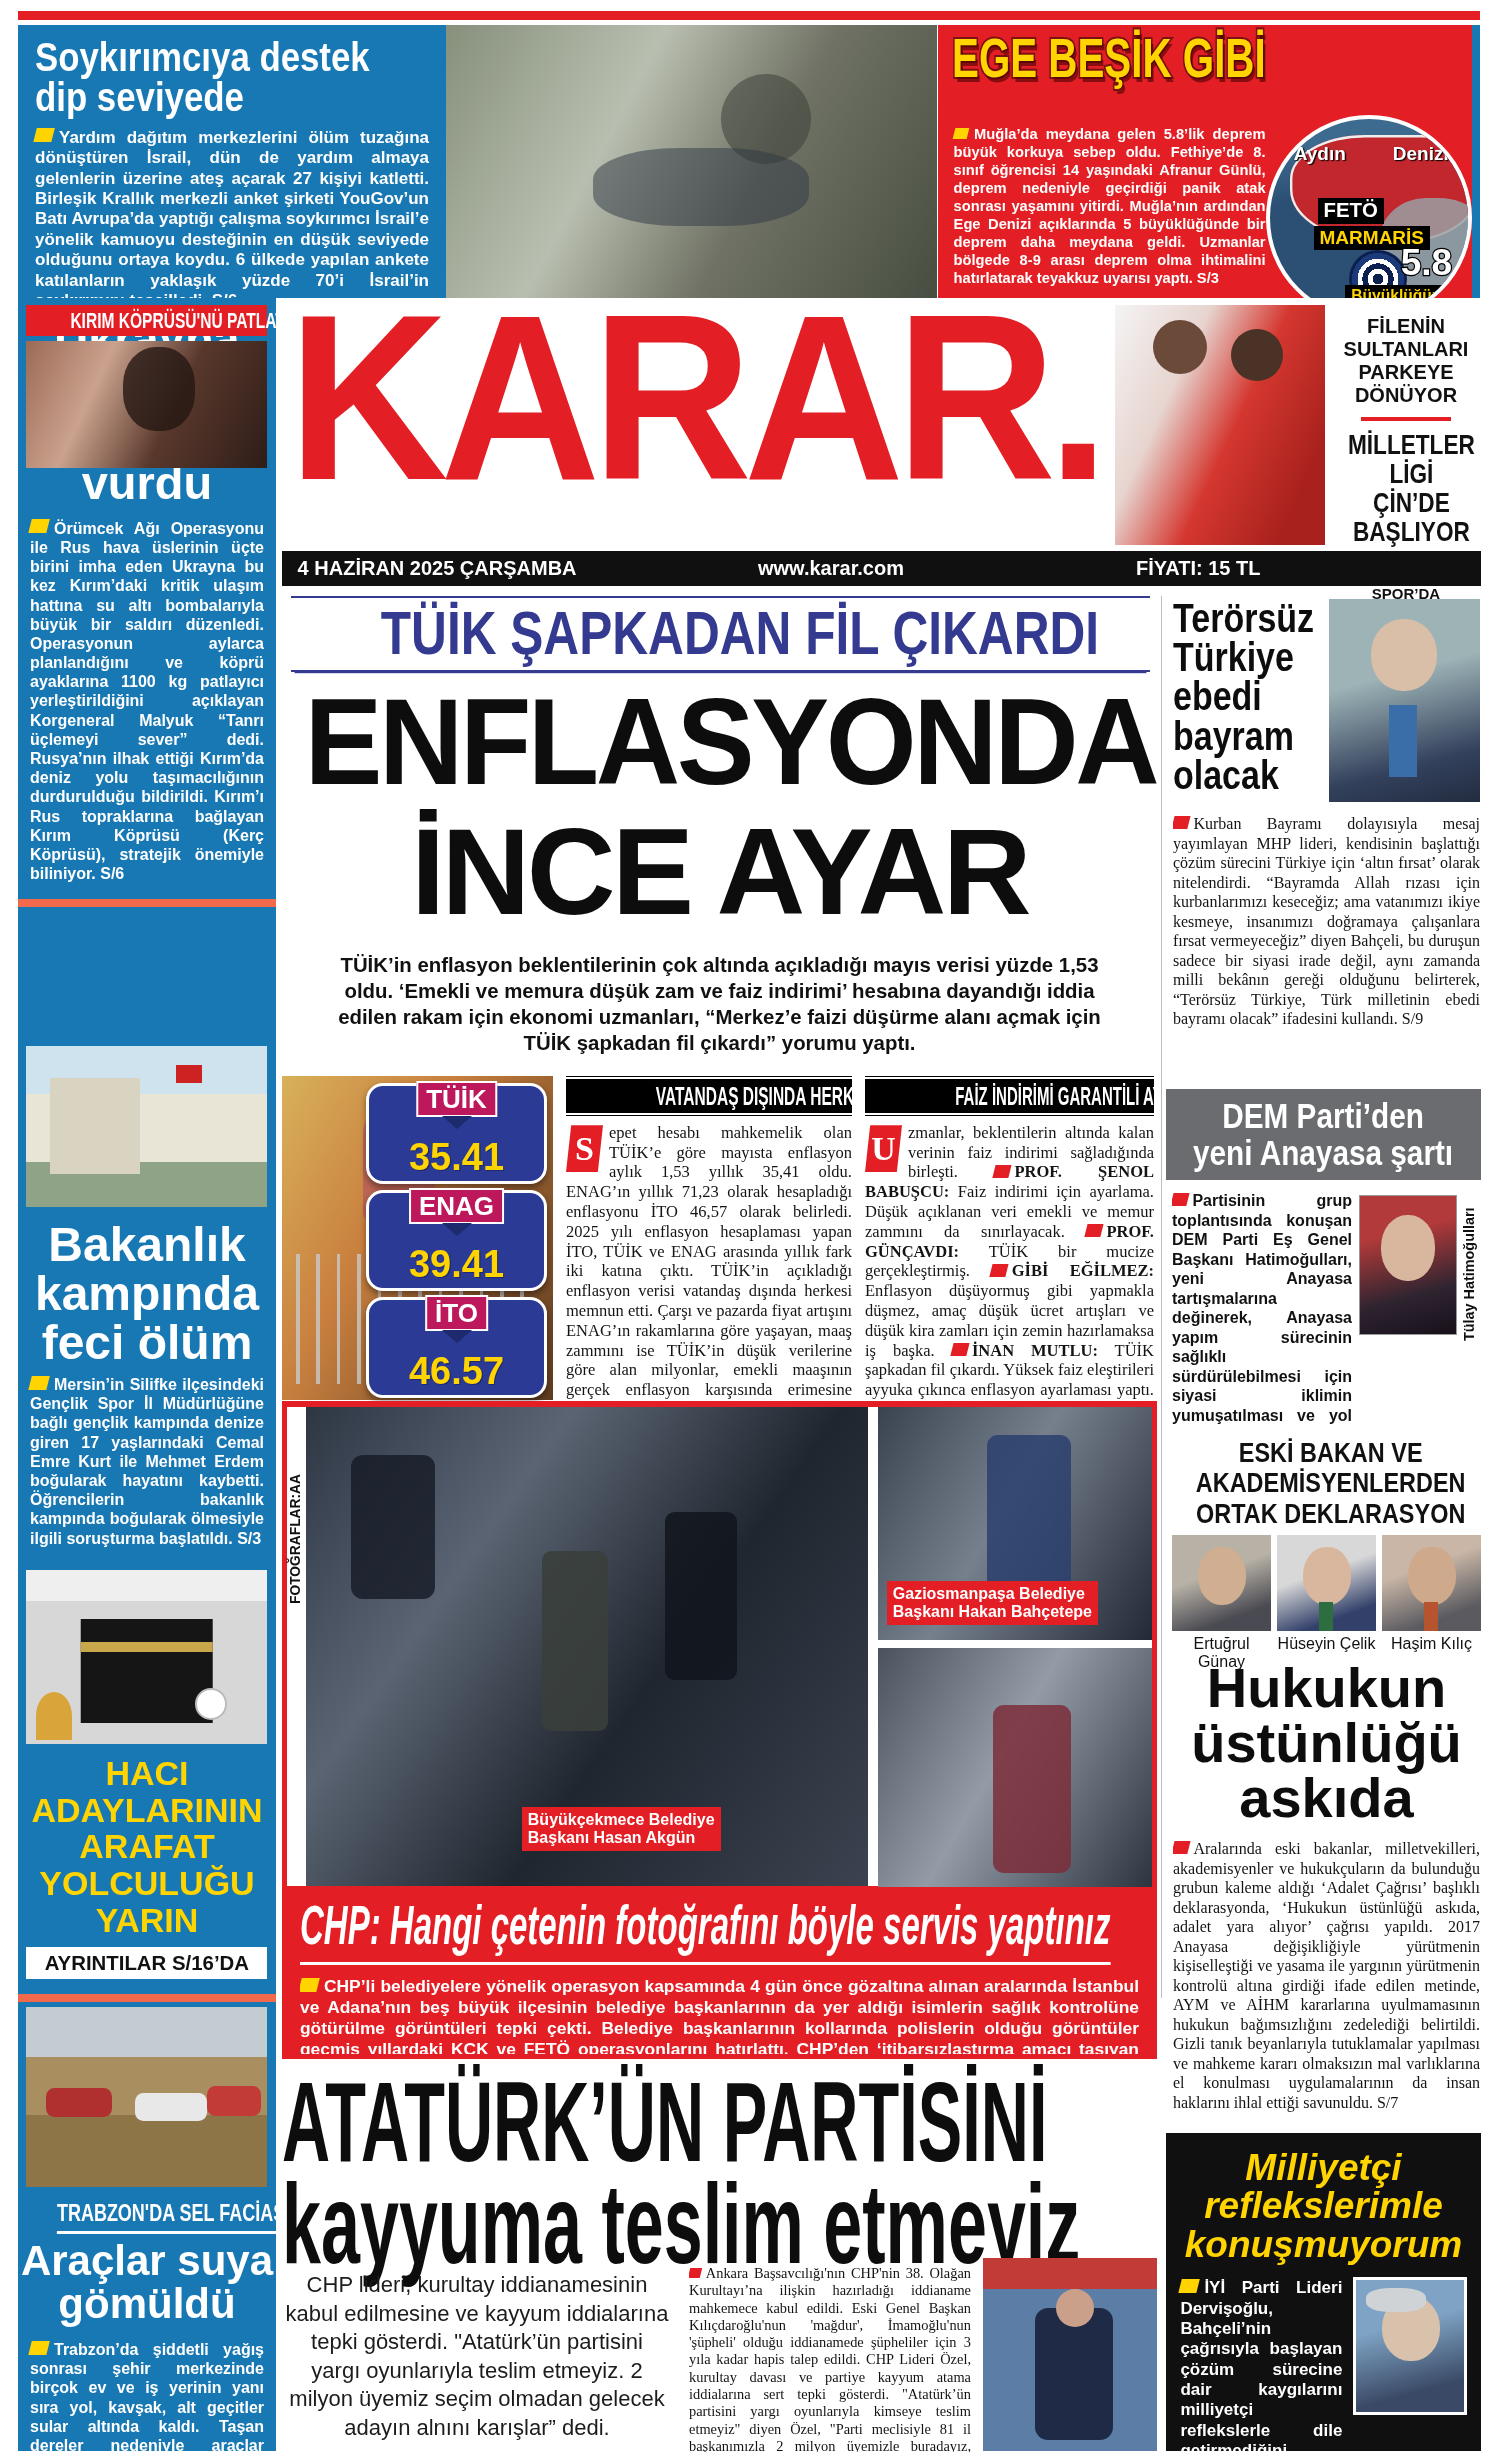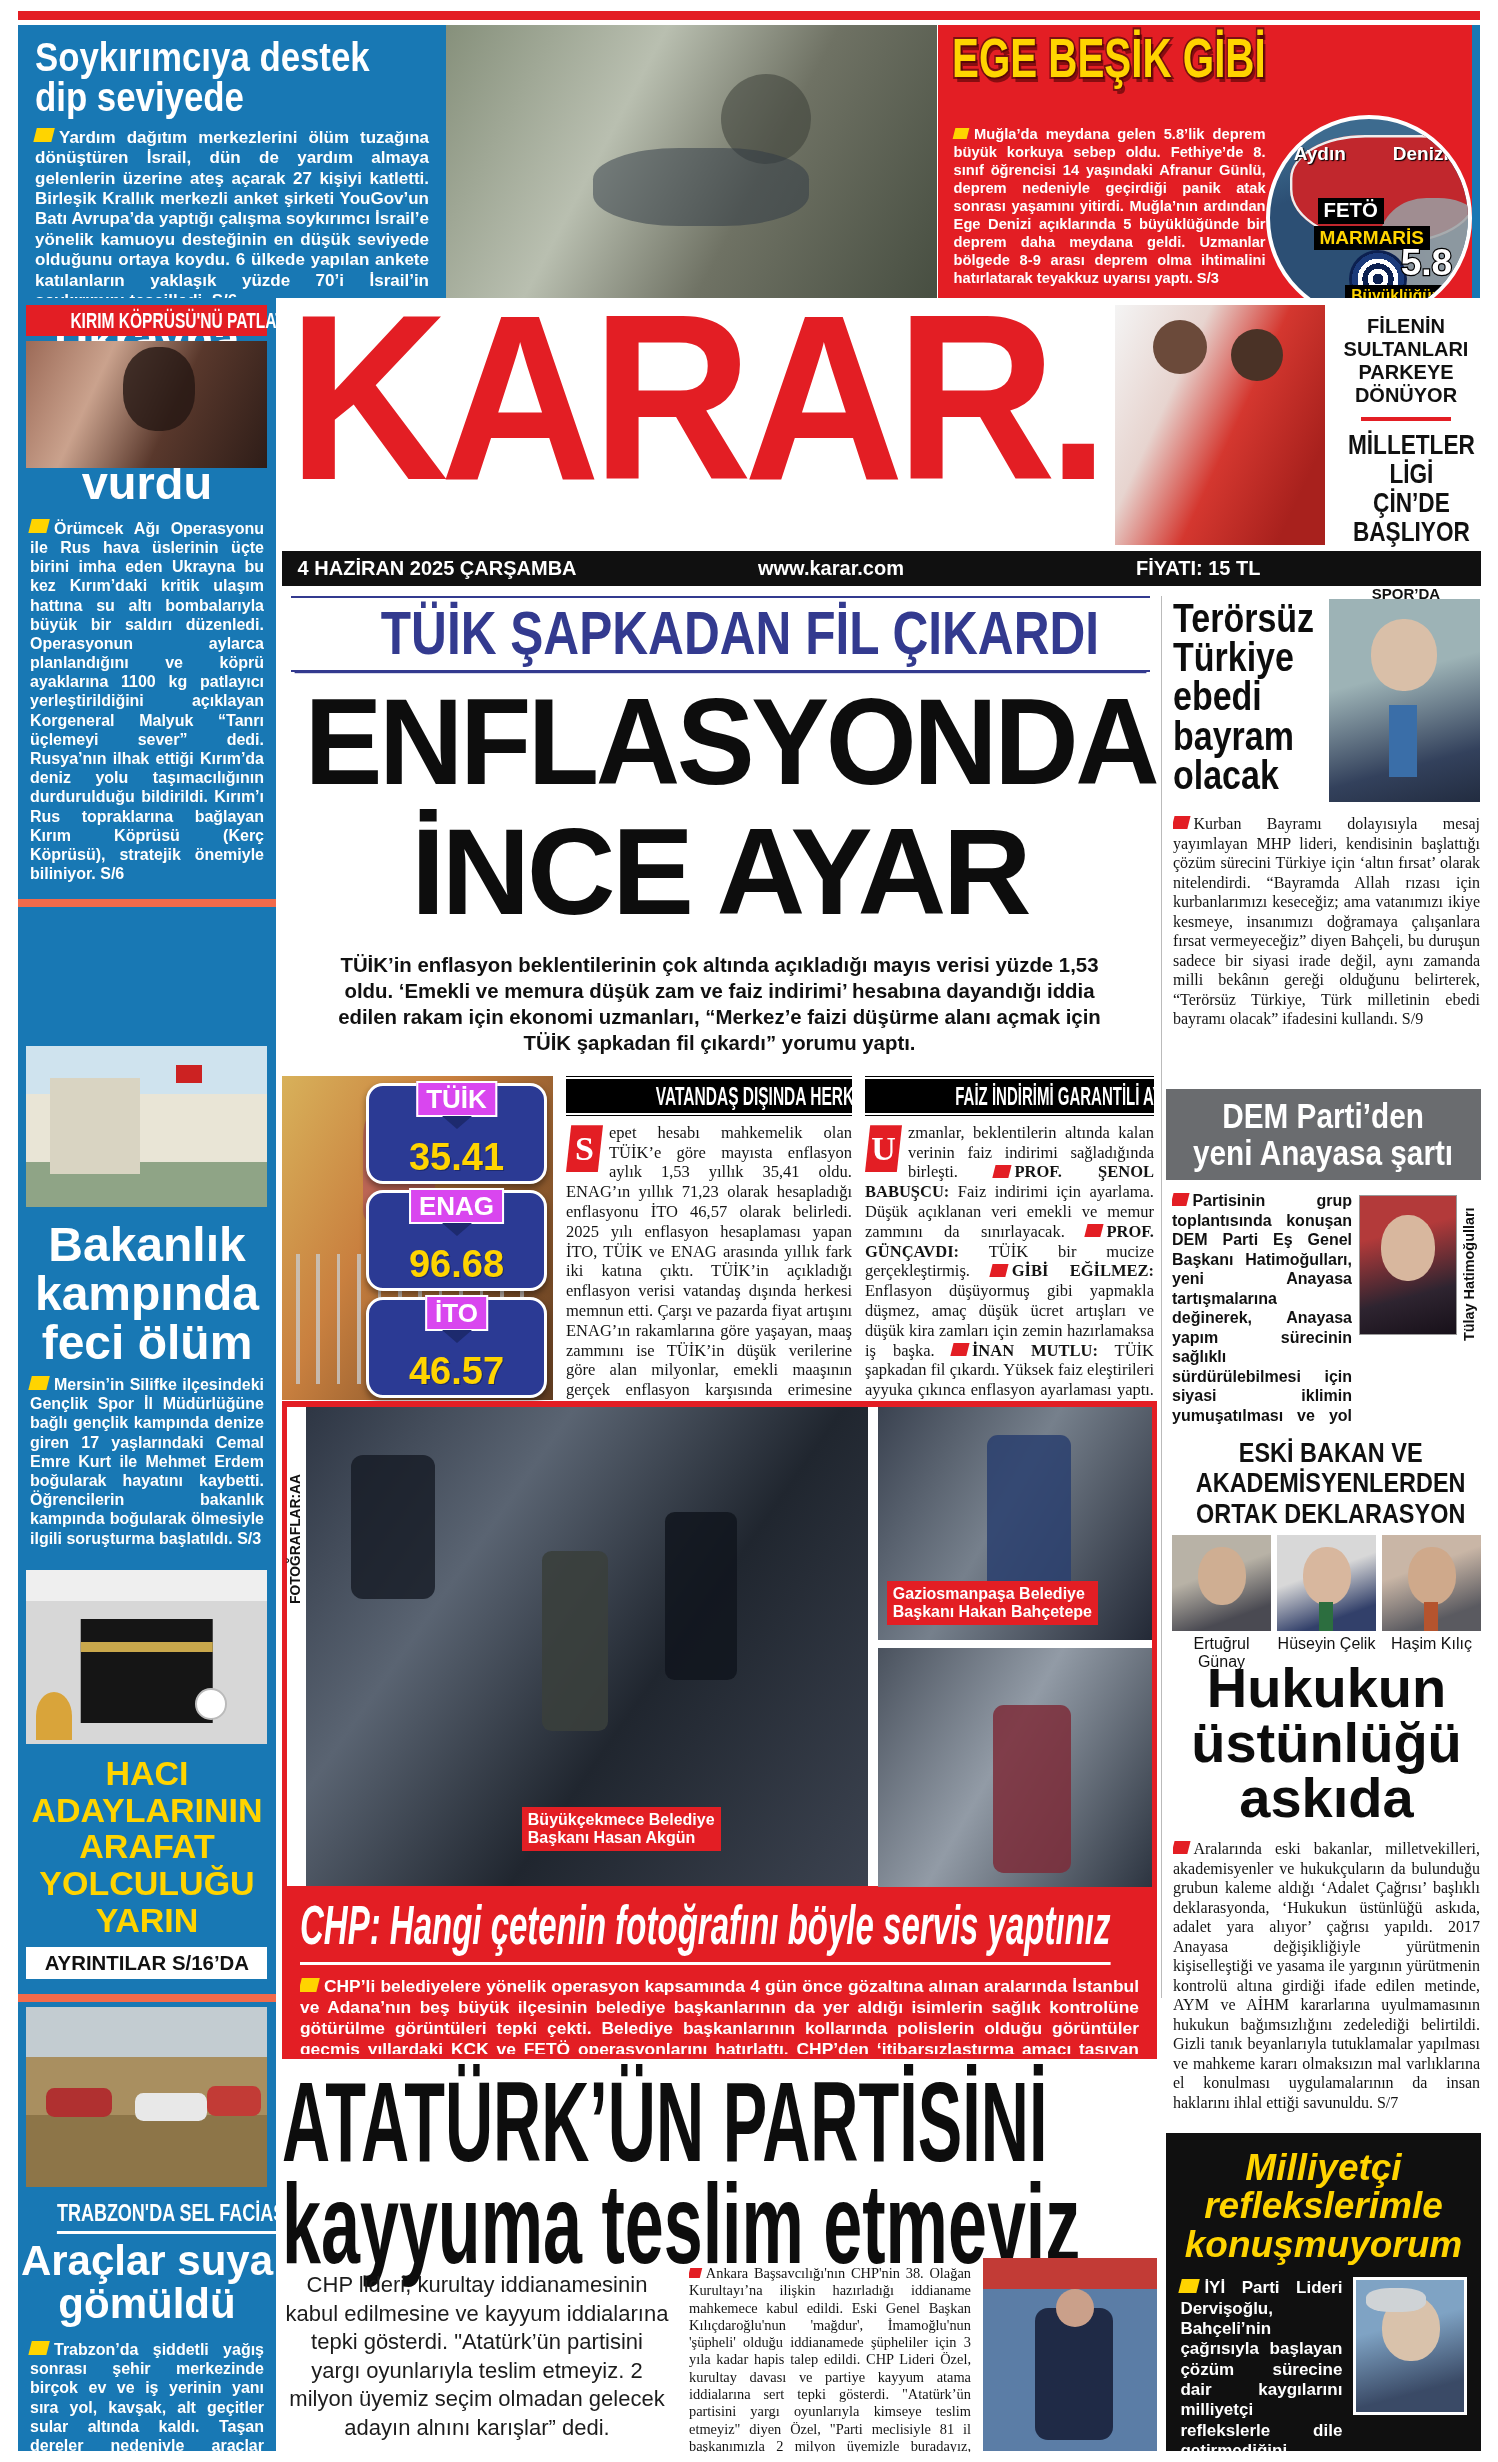--- a/index.html
+++ b/index.html
@@ -21,21 +21,21 @@
   .white-head{color:#fff;font-weight:bold;line-height:1.02;}
   .body-sans{color:#fff;font-weight:bold;text-align:justify;line-height:1.2;}
   .serif{font-family:"Liberation Serif",serif;color:#141414;text-align:justify;line-height:1.2;}
   .ybul{display:inline-block;width:18px;height:14.4px;background:#ffd400;transform:skewX(-14deg);margin-right:6px;}
   .rbul{display:inline-block;width:15.6px;height:12.6px;background:#e31e24;transform:skewX(-14deg);margin-right:4.8px;}
   .dropcap{float:left;width:37px;height:47px;background:#e31e24;color:#fff;font:bold 34px/47px "Liberation Serif",serif;text-align:center;margin:2.4px 6px 0 0;clip-path:polygon(14% 0,100% 0,86% 100%,0 100%);}
   .colhead{border-top:1.8px solid #000;border-bottom:1.8px solid #000;padding:1.8px 0;}
   .colhead > div{background:#000;color:#fff;text-align:center;font-weight:bold;font-size:25px;line-height:34px;}
   .ege-head{color:#ffd400;font-weight:bold;-webkit-text-stroke:4.2px #7d1012;paint-order:stroke fill;text-shadow:3.6px 4.8px 0 rgba(60,0,0,.55);}
   .badge{position:absolute;width:175px;height:95px;background:#2b3a94;border:3.6px solid #fff;border-radius:17px;box-shadow:0 3.6px 6px rgba(0,0,0,.4);}
-  .badge .chip{position:absolute;top:-4.8px;left:50%;transform:translateX(-50%);background:#d946ef;color:#fff;border:2.4px solid #fff;padding:0 8.4px;font-weight:bold;font-size:26px;line-height:32px;}
+  .badge .chip{position:absolute;top:-4.8px;left:50%;transform:translateX(-50%);background:#be185d;color:#fff;border:2.4px solid #fff;padding:0 8.4px;font-weight:bold;font-size:26px;line-height:32px;}
   .badge .notch{position:absolute;top:30px;left:50%;transform:translateX(-50%);width:0;height:0;border-left:15.6px solid transparent;border-right:15.6px solid transparent;border-top:13px solid #1d2a6e;}
   .badge .val{position:absolute;bottom:2.4px;width:100%;text-align:center;color:#ffd400;font-weight:bold;font-size:38px;text-shadow:1.2px 1.2px 0 #1d2a6e;}
   .cap{position:absolute;background:#e31e24;color:#fff;font-weight:bold;font-size:16px;line-height:1.15;padding:3.6px 6px;}
   .vert{writing-mode:vertical-rl;transform:rotate(180deg);}
   .kaaba-cube{position:absolute;left:50%;top:28%;transform:translateX(-50%);width:55%;height:60%;background:#151515;}
   .kaaba-band{position:absolute;left:0;top:22%;width:100%;height:10%;background:#c9a84c;}
   .rings{position:absolute;border-radius:50%;background:repeating-radial-gradient(circle,#0c2050 0 5.4px,#ffffff 5.4px 10.2px,#0c2050 10.2px 15.6px,#ffffff 15.6px 20.4px,#1b3a7a 20.4px 26px);}
   .chipb{background:#000;color:#fff;font-weight:bold;display:inline-block;padding:1.2px 6px;}
 </style>
 </head>
@@ -175,21 +175,21 @@
     <div class="abs" style="left:5%;top:55%;width:90%;height:40%;background:repeating-linear-gradient(90deg,#c9c9c9 0 3.6px,transparent 3.6px 20.4px);opacity:.8;"></div>
   </div>
   <div class="badge" style="left:366px;top:1083px;">
     <div class="chip">TÜİK</div>
     <div class="notch"></div>
     <div class="val">35.41</div>
   </div>
   <div class="badge" style="left:366px;top:1190px;">
     <div class="chip">ENAG</div>
     <div class="notch"></div>
-    <div class="val">96.68</div>
+    <div class="val">39.41</div>
   </div>
   <div class="badge" style="left:366px;top:1297px;">
     <div class="chip">İTO</div>
     <div class="notch"></div>
     <div class="val">46.57</div>
   </div>
 
   <div class="abs" style="left:566px;top:1076px;width:286px;height:324px;overflow:hidden;">
     <div class="colhead">
         <div><span class="sxc nw" style="transform:scaleX(.62);">VATANDAŞ DIŞINDA HERKES MEMNUN</span></div>

